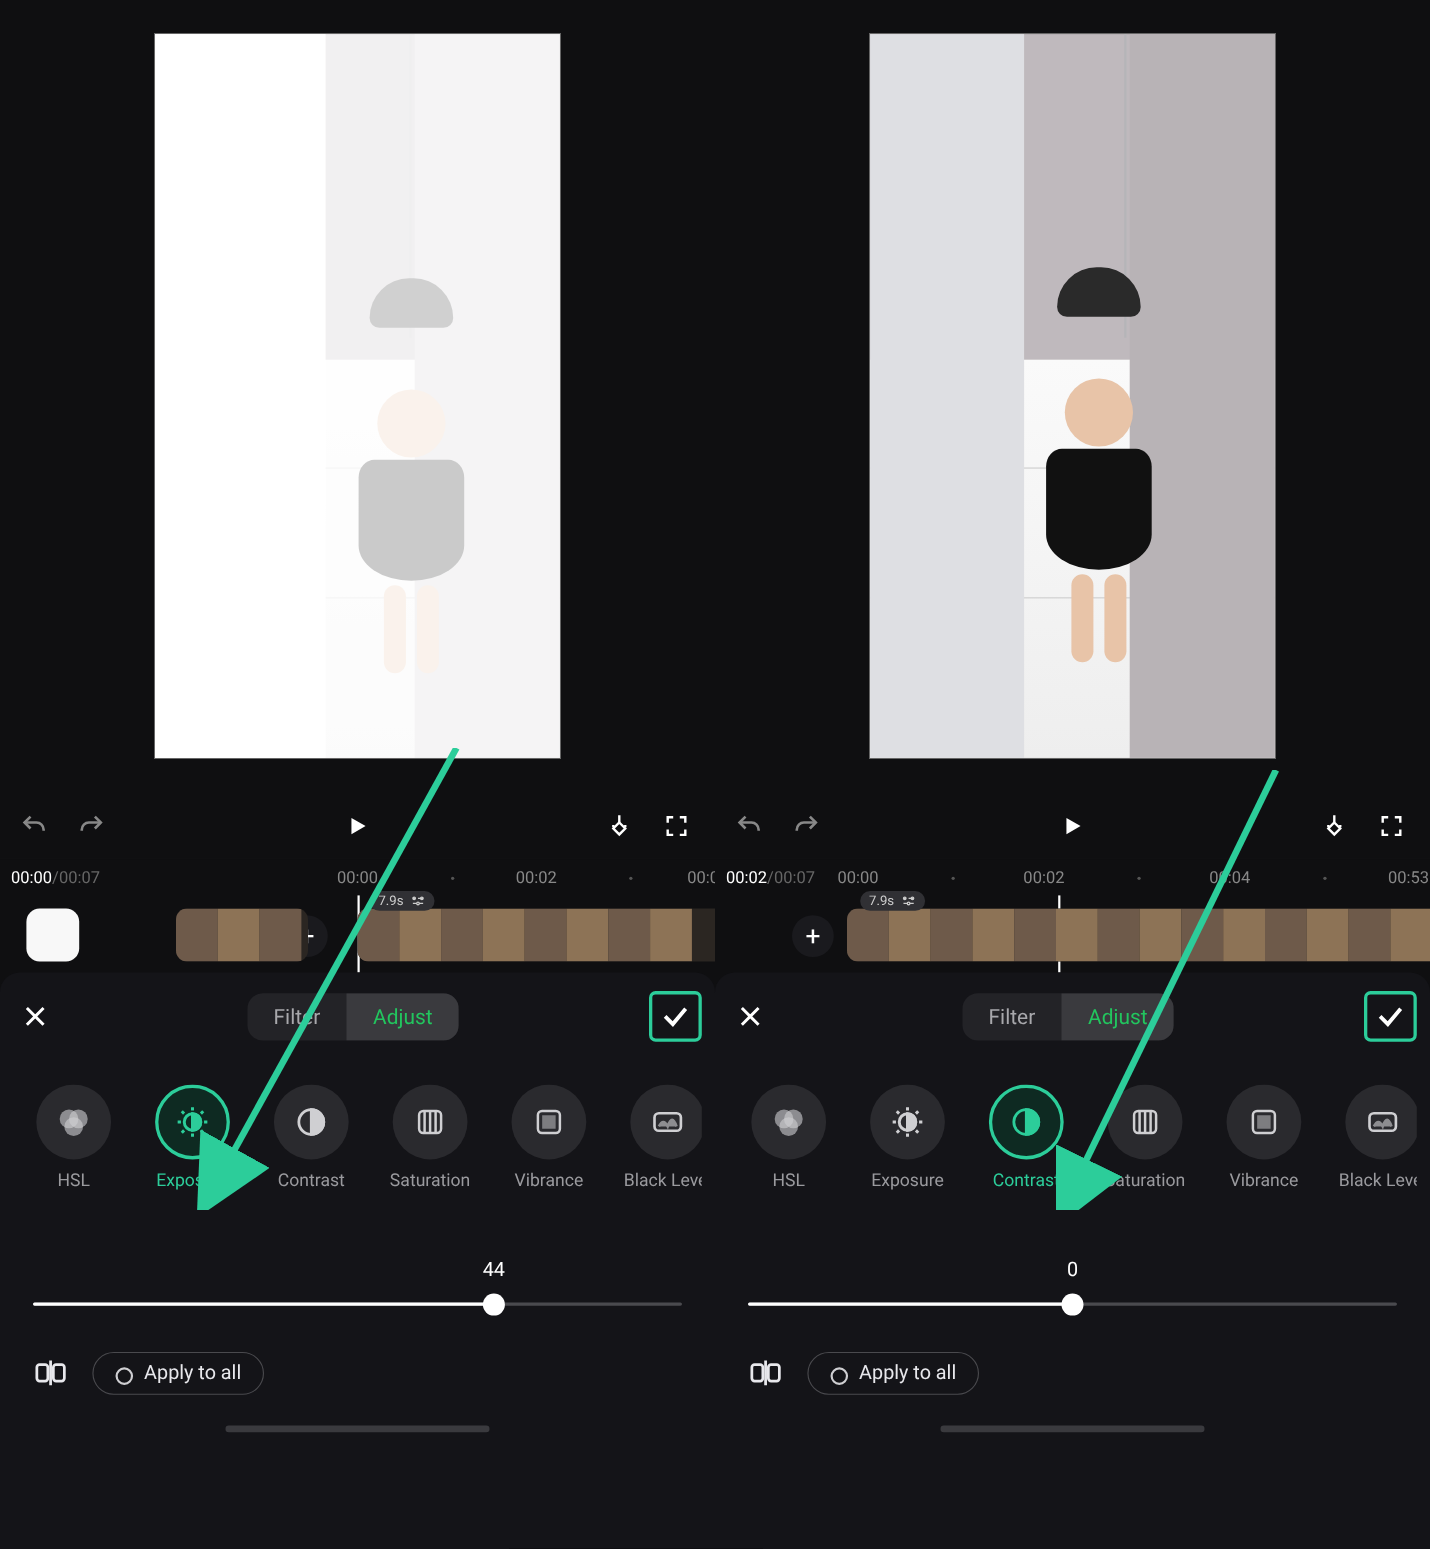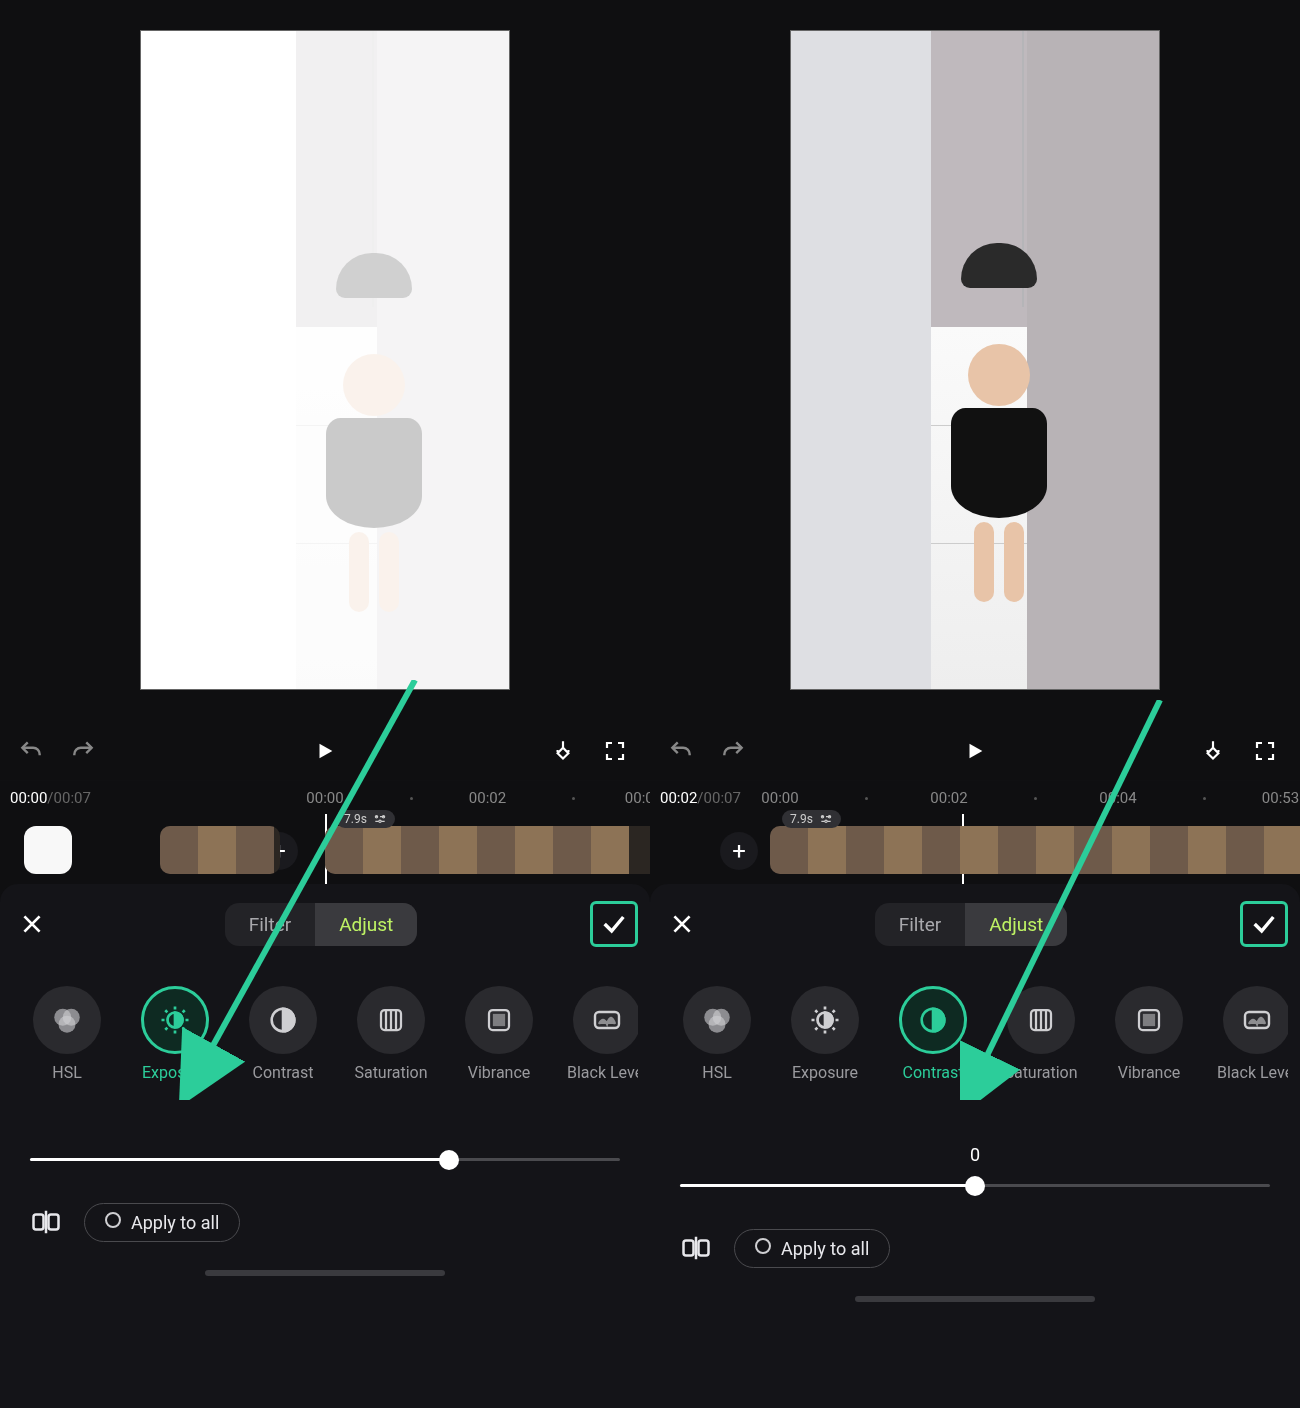--- a/index.html
+++ b/index.html
@@ -76,41 +76,41 @@
   .cliptag{position:absolute; top:-4px; left:6px; background:#303034; color:#ccc; font-size:12px; padding:2px 8px; border-radius:999px; display:flex;gap:6px;align-items:center;}
   .plusbtn{position:absolute; top:18px; width:38px;height:38px;border-radius:50%;background:#1a1a1e;color:#fff;display:flex;align-items:center;justify-content:center;font-size:24px;}
   .endcap{position:absolute; top:12px; width:48px; height:48px; border-radius:12px; background:#f8f8f8;}
 
   
   .panel {flex:1; background:#141418; border-top-left-radius:18px; border-top-right-radius:18px; padding:18px 12px 12px; position:relative;}
   .panel-head{display:flex;align-items:center;justify-content:space-between;height:44px;}
   .close-x{width:40px;height:40px;display:flex;align-items:center;justify-content:center;color:#fff;cursor:pointer;}
   .seg {display:flex; background:#232327; border-radius:14px; overflow:hidden;}
   .seg-btn{padding:10px 24px; font-size:19px; color:#a8a8ac; cursor:pointer;}
-  .seg-btn.on{background:#3a3a3e; color:#bef264;}
+  .seg-btn.on{background:#3a3a3e; color:#22c55e;}
   .confirm{width:48px;height:46px;border:3px solid #2ccd9a; border-radius:6px; display:flex;align-items:center;justify-content:center;color:#fff;cursor:pointer;}
 
   .param-row{display:flex; gap:18px; margin-top:40px; overflow:hidden; padding-left:10px;}
   .param{display:flex; flex-direction:column; align-items:center; gap:10px; width:90px; flex-shrink:0;}
   .param .pic{width:68px;height:68px;border-radius:50%;background:#2a2a2e;display:flex;align-items:center;justify-content:center;color:#cfcfd2;}
   .param.sel .pic{background:#0e2a22; border:3px solid #2ccd9a; color:#2ccd9a;}
   .param .plabel{font-size:16px;color:#9a9a9e;text-align:center;line-height:1.15; height:36px;}
   .param.sel .plabel{color:#2ccd9a;}
 
   .slider-wrap{margin-top:44px; padding:0 18px;}
   .slider-val{color:#fff;font-size:18px;position:relative;height:24px;}
   .slider-val span{position:absolute; transform:translateX(-50%);}
   .track{position:relative;height:30px;margin-top:2px;}
   .track .line{position:absolute;top:14px;left:0;right:0;height:3px;background:#4a4a4e;border-radius:2px;}
   .track .fill{position:absolute;top:14px;height:3px;background:#fff;border-radius:2px;}
   .track .thumb{position:absolute;top:6px;width:20px;height:20px;border-radius:50%;background:#fff;transform:translateX(-50%);}
 
   .footer{display:flex;align-items:center;gap:18px;margin-top:28px;padding:0 14px;}
   .compare-btn{width:40px;height:40px;display:flex;align-items:center;justify-content:center;color:#e8e8ec;cursor:pointer;}
-  .apply-pill{display:flex;align-items:flex-start;gap:10px;padding:8px 20px;border:1px solid #4a4a4e;border-radius:999px;color:#e8e8ec;font-size:18px;cursor:pointer;}
+  .apply-pill{display:flex;align-items:flex-end;gap:10px;padding:8px 20px;border:1px solid #4a4a4e;border-radius:999px;color:#e8e8ec;font-size:18px;cursor:pointer;}
   .apply-pill .o{width:16px;height:16px;border:2px solid #cfcfd2;border-radius:50%;}
   .homebar{width:240px;height:6px;background:#3a3a3e;border-radius:3px;margin:28px auto 0;}
 
   
   .arrow{position:absolute;pointer-events:none;z-index:50;}
   svg {display:block;}
 </style>
 </head>
 <body>
 
@@ -280,20 +280,23 @@
                 <rect x="3" y="6" width="18" height="12" rx="3"></rect>
                 <path d="M6 15c2-4 4-4 6 0 2-6 4-6 6 0" fill="currentColor" opacity=".6"></path>
               </svg>
           </div>
           <div class="plabel">Black Level</div>
         </div>
 
       </div>
 
       <div class="slider-wrap">
+        <div class="slider-val">
+            <span style="left:71%">44</span>
+          </div>
         <div class="track">
           <div class="line"></div>
           <div class="fill" style="left:0;width:71%"></div>
           <div class="thumb" style="left:71%"></div>
         </div>
       </div>
 
       <div class="footer">
         <div class="compare-btn">
           <svg width="30" height="30" viewBox="0 0 24 24" fill="none" stroke="currentColor" stroke-width="2">

